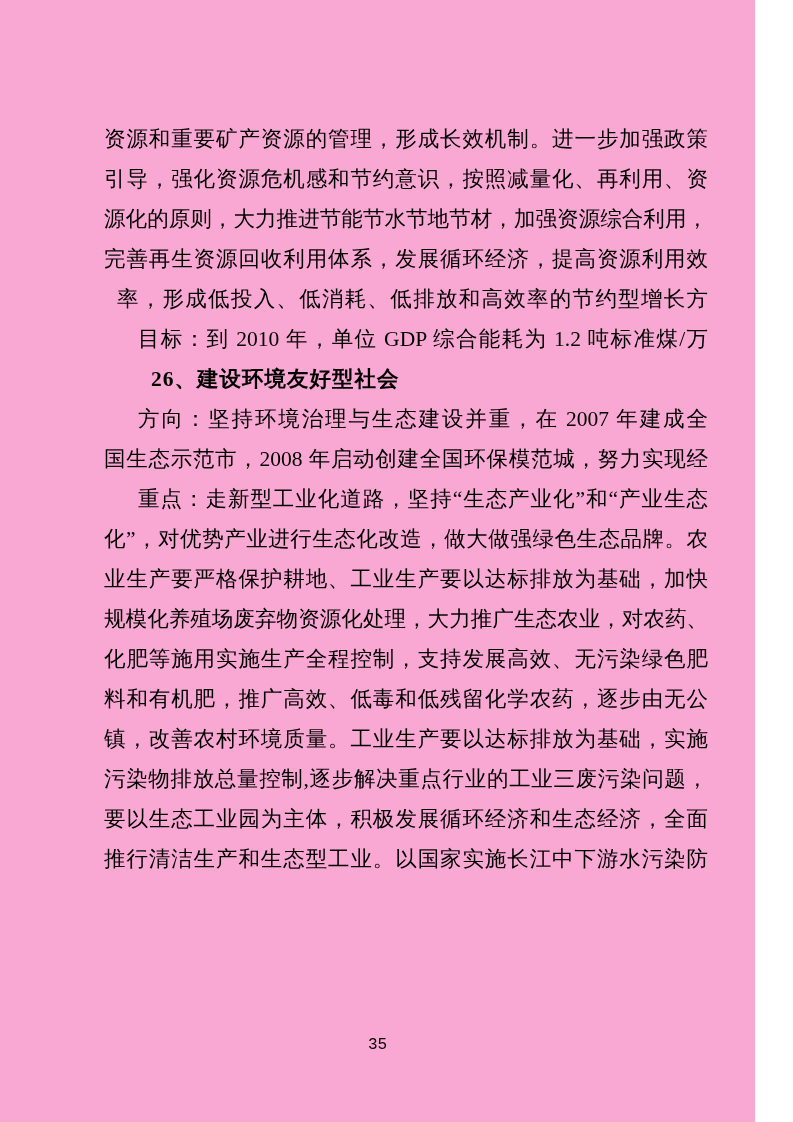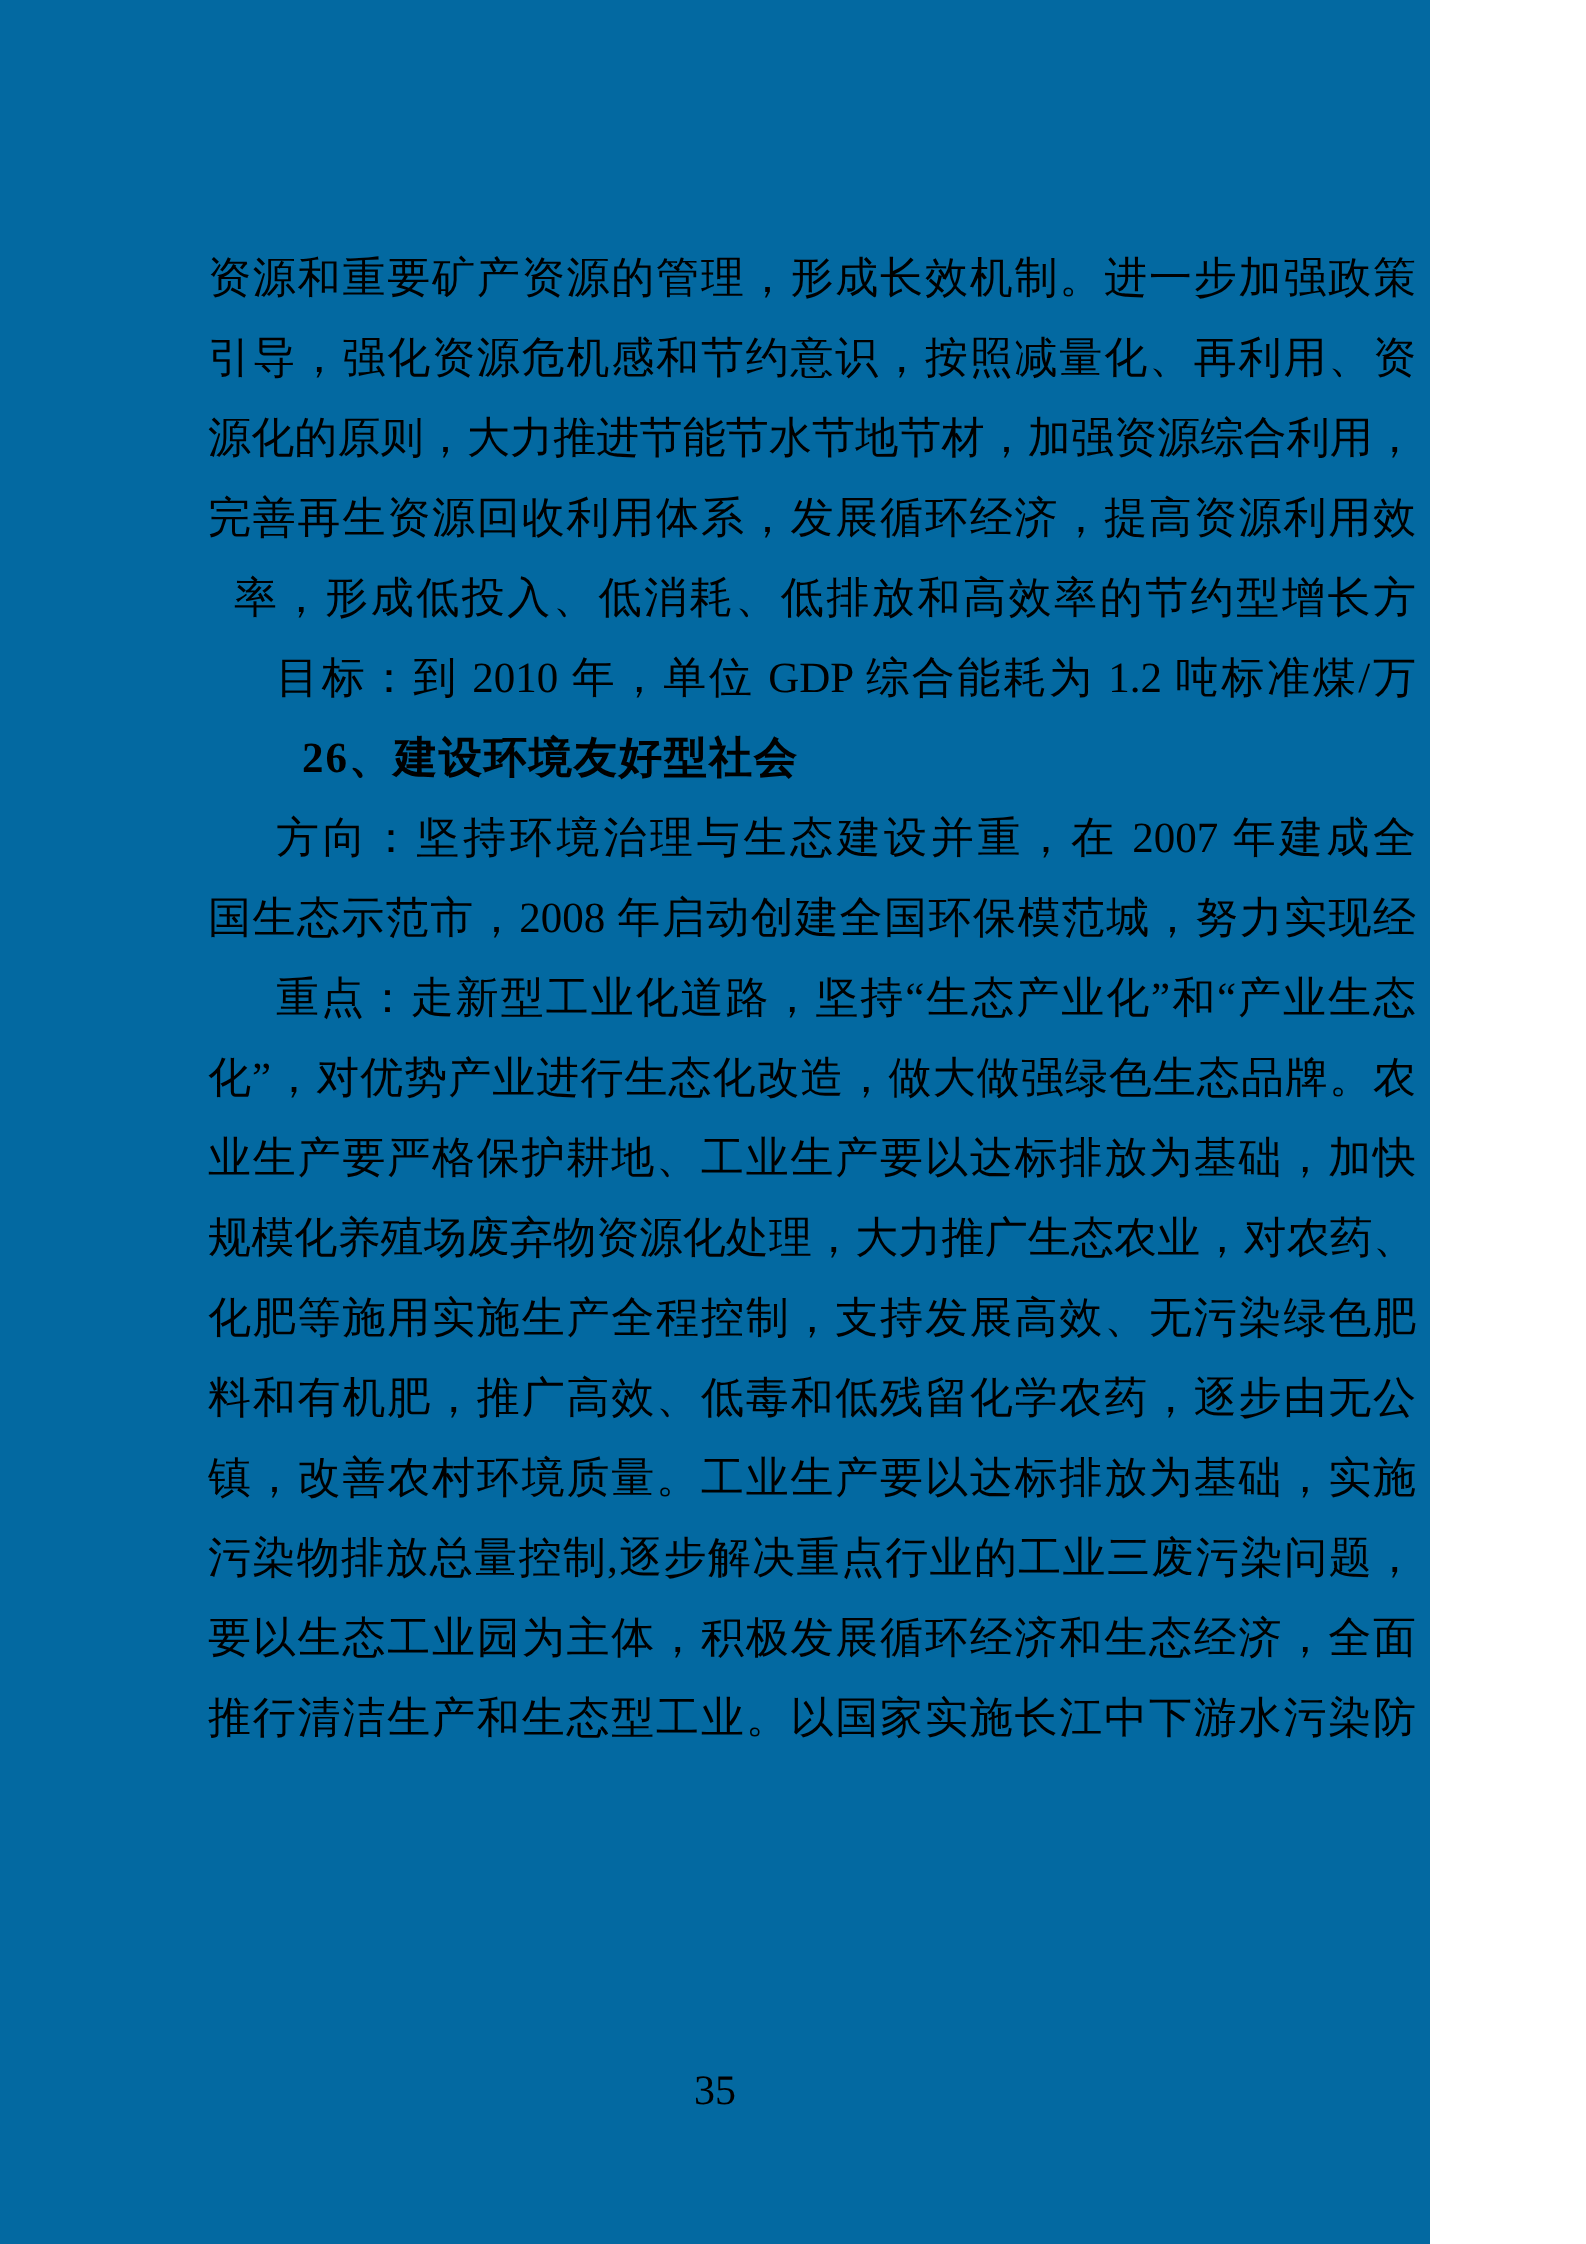--- a/index.html
+++ b/index.html
@@ -4,24 +4,25 @@
 <style>
   html, body {
     margin: 0;
     padding: 0;
     background: #ffffff;
   }
   .page {
     position: relative;
     width: 715px;
     height: 1122px;
-    background: #0369a1;
+    background: #f9a8d4;
     overflow: hidden;
     font-family: "Liberation Serif", "DejaVu Serif", serif;
     color: #000000;
+    padding-left: 40px;
   }
   .text-block {
     position: absolute;
     left: 104px;
     top: 119px;
     width: 604px;
     font-size: 21.5px;
     line-height: 40px;
   }
   .line {
@@ -41,23 +42,23 @@
   .line.heading {
     font-weight: 700;
     letter-spacing: 1px;
   }
   .page-number {
     position: absolute;
     left: 0;
     top: 1035px;
     width: 100%;
     text-align: center;
-    font-size: 21px;
+    font-size: 16px;
     line-height: 20px;
-    font-family: Liberation Serif, serif;
+    font-family: Liberation Mono, monospace;
     color: #000000;
   }
 </style>
 </head>
 <body>
 
 <div class="page">
   <div class="text-block">
       <div class="line">资源和重要矿产资源的管理，形成长效机制。进一步加强政策</div>
       <div class="line">引导，强化资源危机感和节约意识，按照减量化、再利用、资</div>

